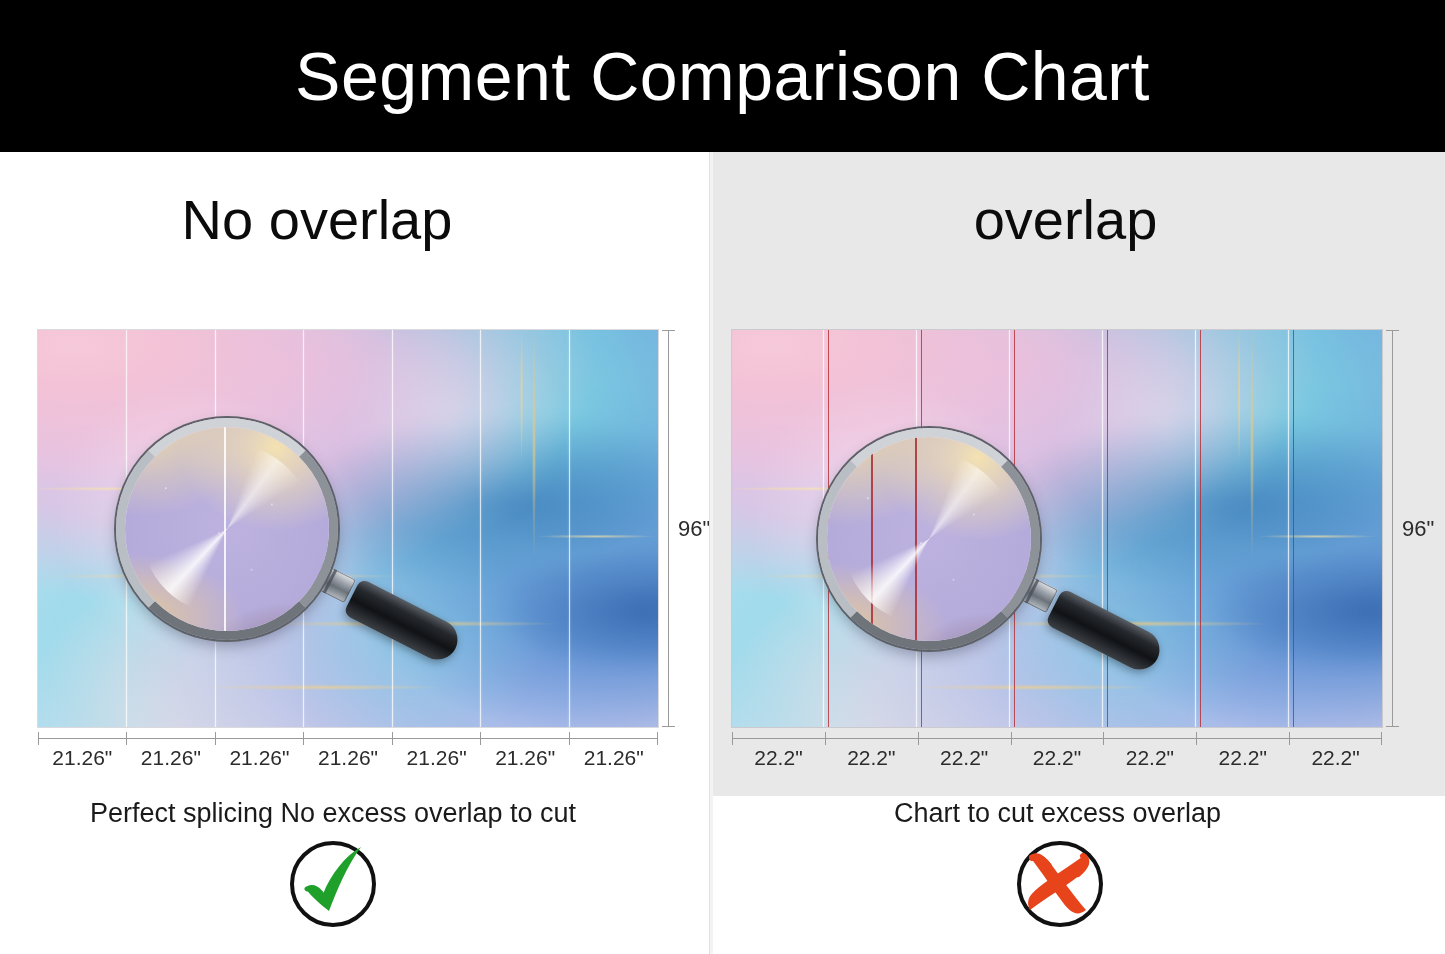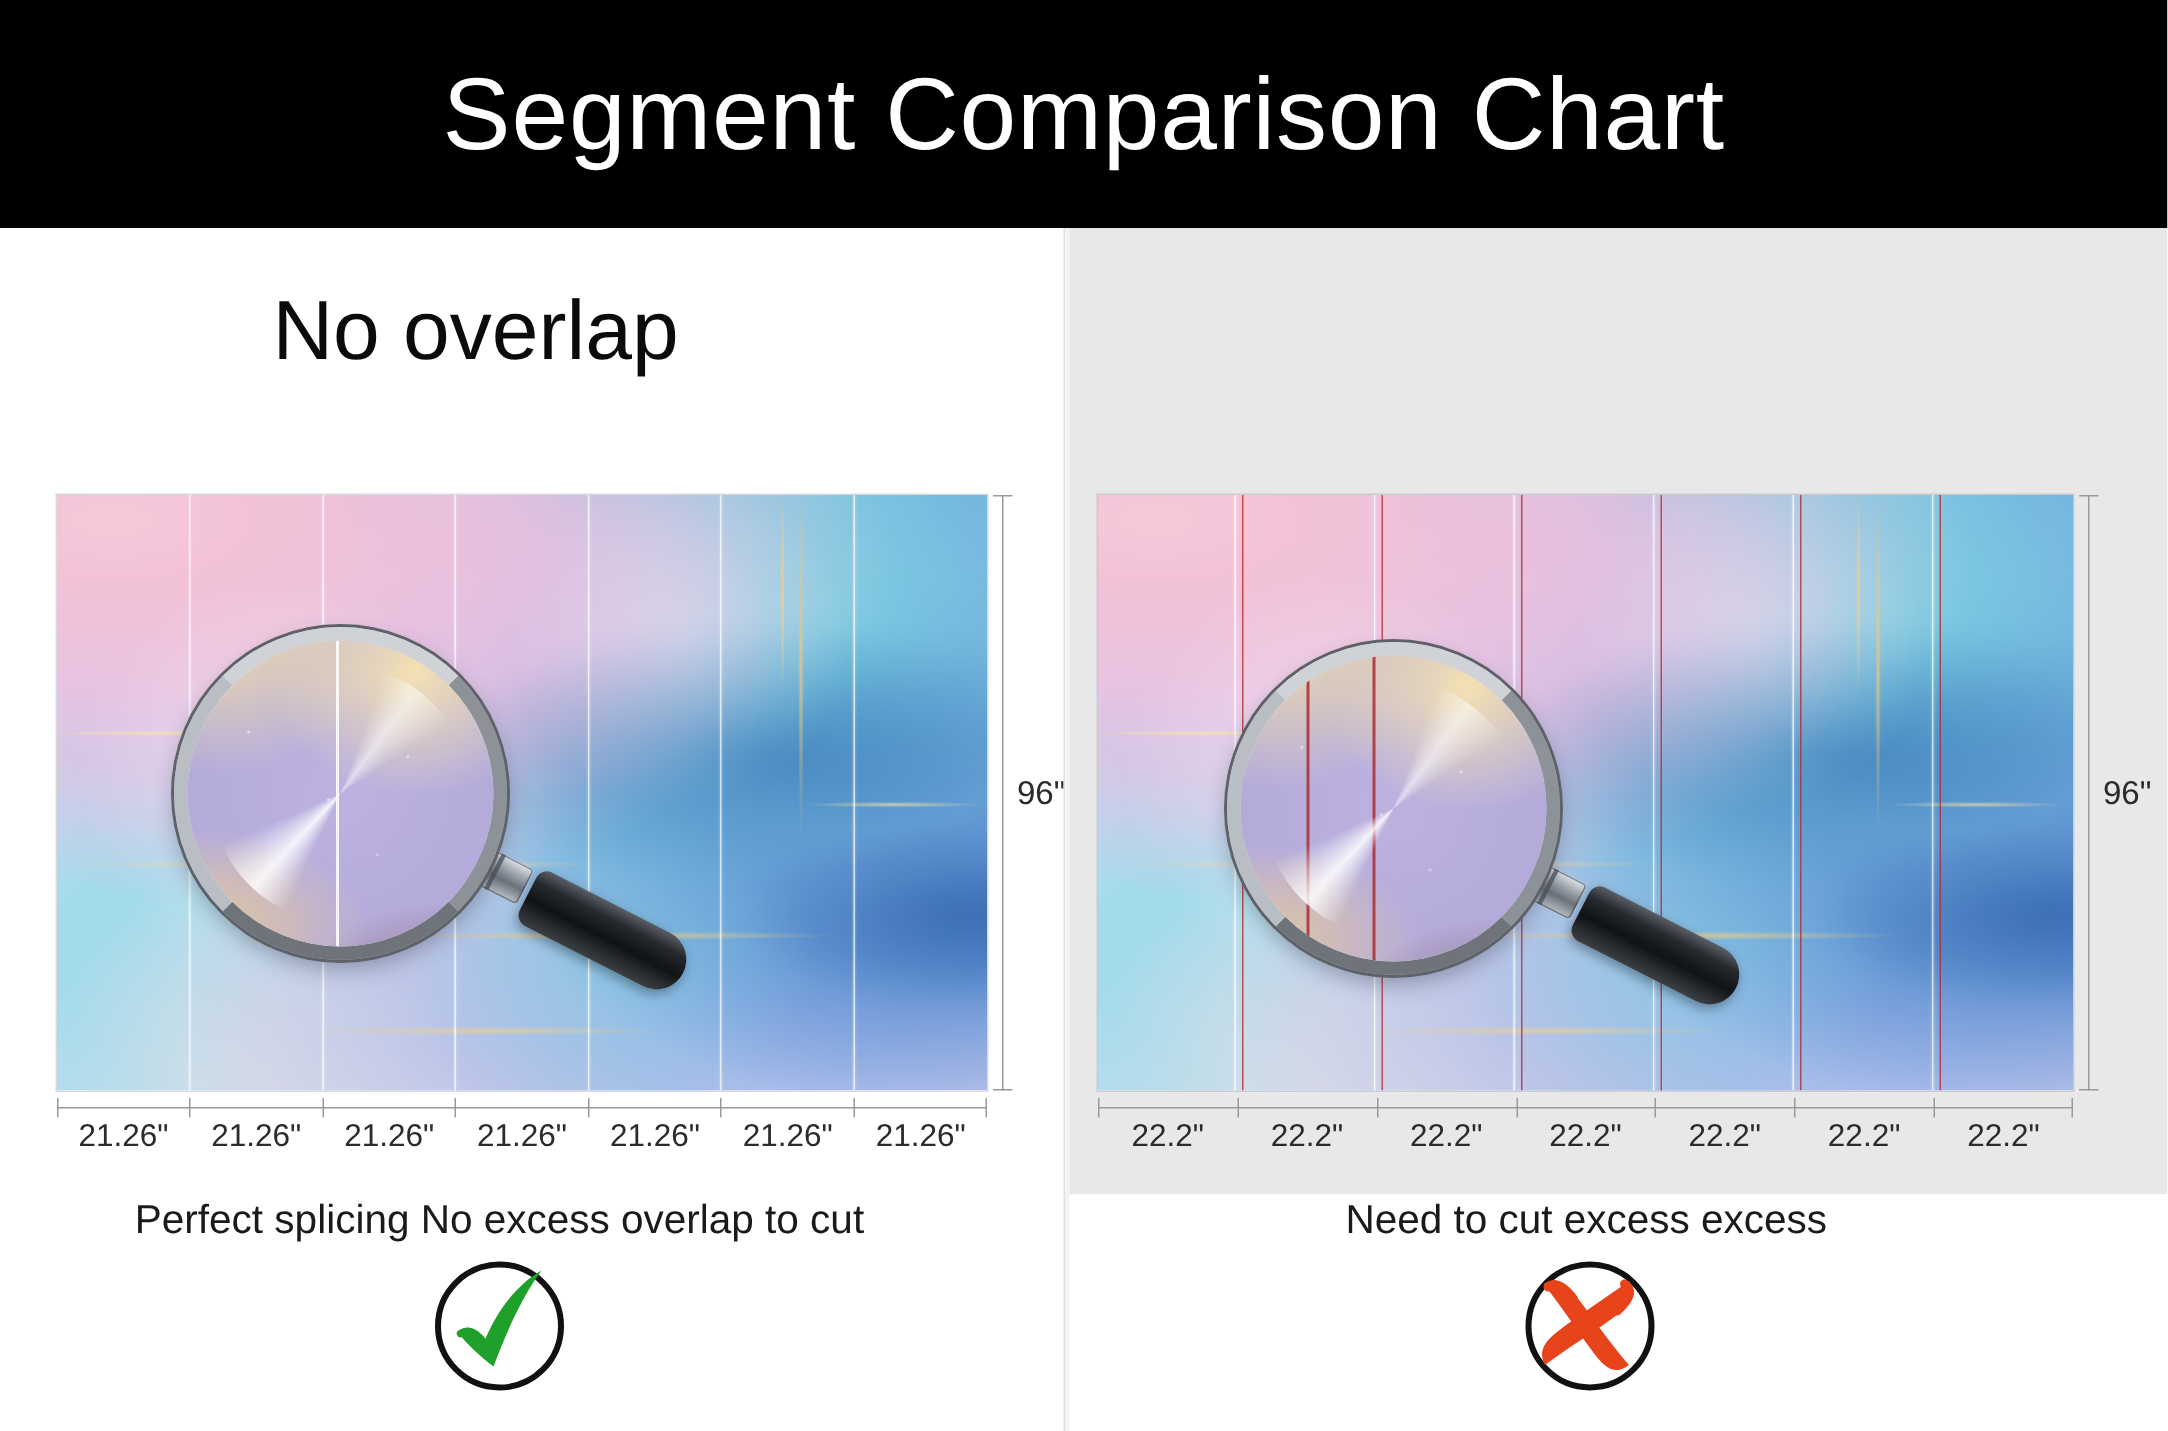--- a/index.html
+++ b/index.html
@@ -290,20 +290,21 @@
     <div class="verdict">
       <svg width="96" height="96" viewBox="0 0 96 96">
         <circle cx="48" cy="48" r="41" fill="none" stroke="#111111" stroke-width="4"></circle>
         <path d="M20 52 C26 47 32 48 38 58 C46 38 60 20 76 11 C62 30 52 54 44 75 C36 69 26 60 20 52 Z" fill="#1fa02b"></path>
         <path d="M22 53 C28 50 33 52 38 60" fill="none" stroke="#1fa02b" stroke-width="5" stroke-linecap="round"></path>
       </svg>
     </div>
   </div>
 
   <div class="panel panel-right">
+    <div class="panel-heading">overlap</div>
 
     <div class="figure figure-right">
       <div class="wall">
         <div class="base"></div>
         <div class="swirl1"></div>
         <div class="gold"></div>
         <div class="shimmer"></div>
 
         <div class="seams">
           <div class="seam seam-white" style="left:91px"></div>
@@ -357,21 +358,21 @@
           <span>22.2"</span>
           <span>22.2"</span>
           <span>22.2"</span>
           <span>22.2"</span>
           <span>22.2"</span>
           <span>22.2"</span>
         </div>
       </div>
     </div>
 
-    <div class="caption">Need to cut excess excess</div>
+    <div class="caption">Chart to cut excess overlap</div>
 
     <div class="verdict">
       <svg width="96" height="96" viewBox="0 0 96 96">
         <circle cx="48" cy="48" r="41" fill="none" stroke="#111111" stroke-width="4"></circle>
         <path d="M17 20 C24 15 30 17 38 27 C48 40 60 58 74 74 C66 80 60 78 52 68 C42 55 30 36 17 20 Z" fill="#e8441c"></path>
         <path d="M74 18 C80 25 78 31 68 39 C54 50 34 62 18 74 C14 66 16 60 26 52 C40 41 59 29 74 18 Z" fill="#e8441c"></path>
         <path d="M20 22 C26 19 31 22 37 30" fill="none" stroke="#e8441c" stroke-width="6" stroke-linecap="round"></path>
         <path d="M71 20 C76 26 74 31 66 38" fill="none" stroke="#e8441c" stroke-width="6" stroke-linecap="round"></path>
       </svg>
     </div>

